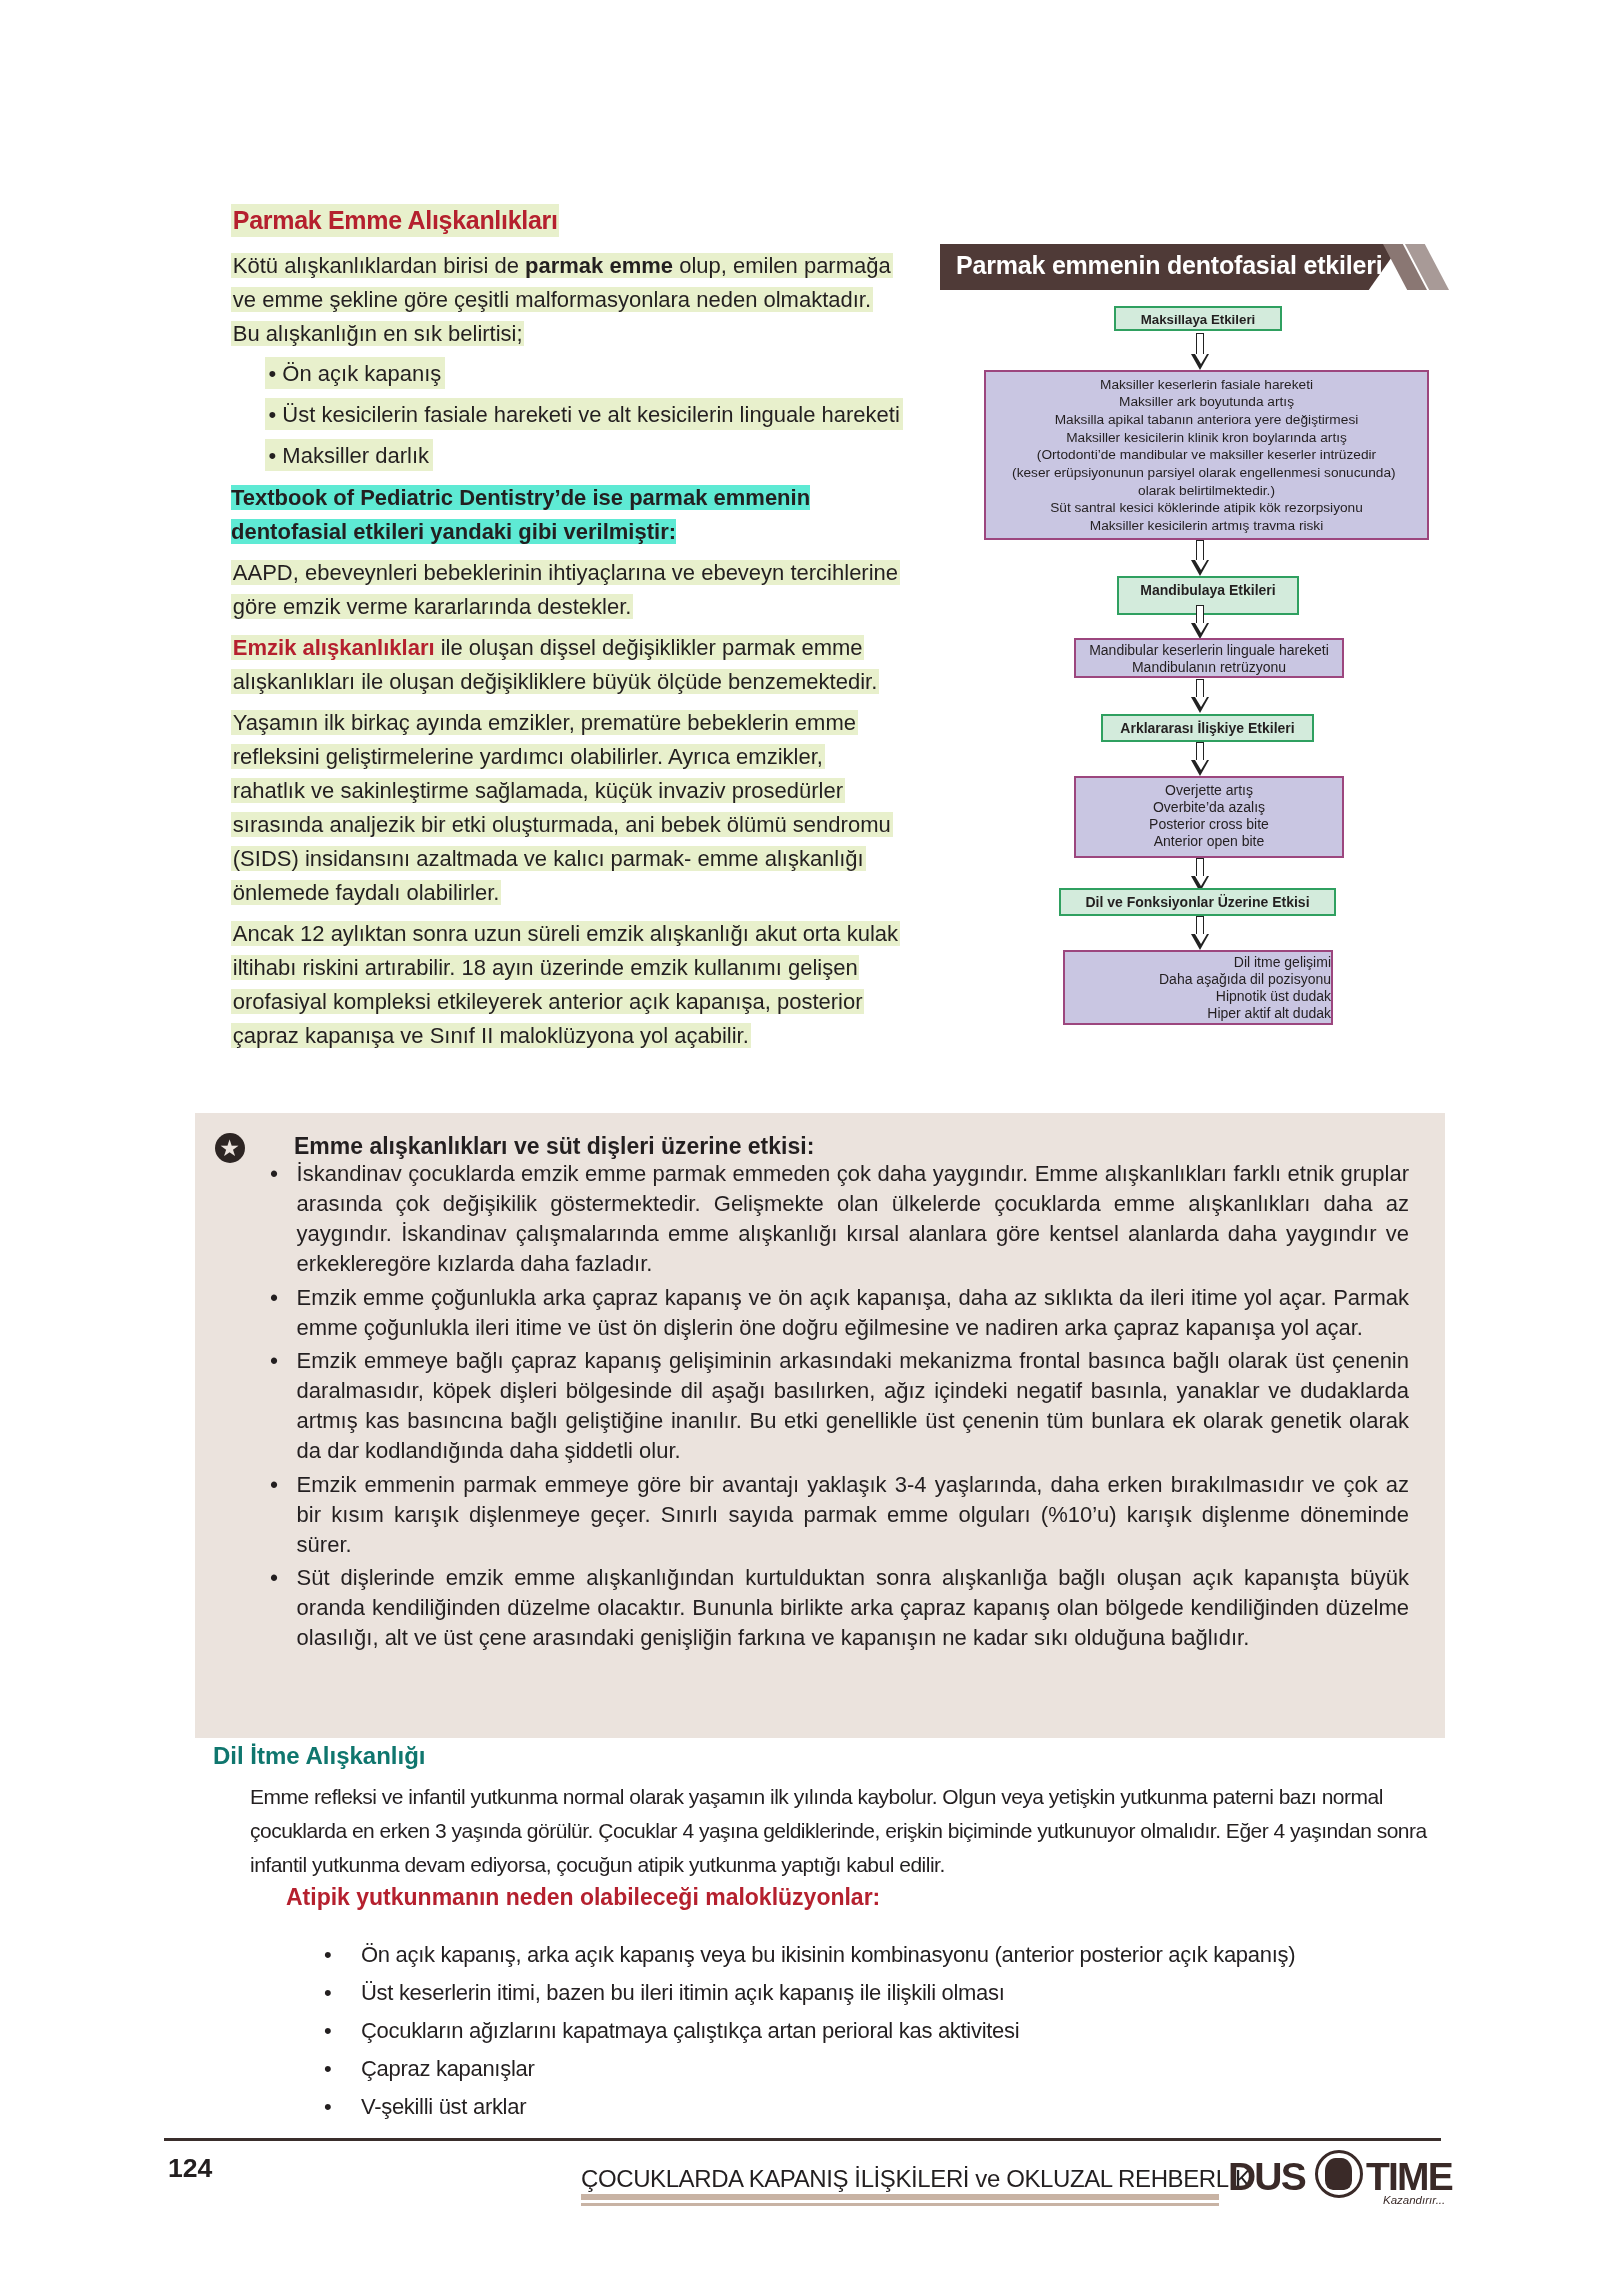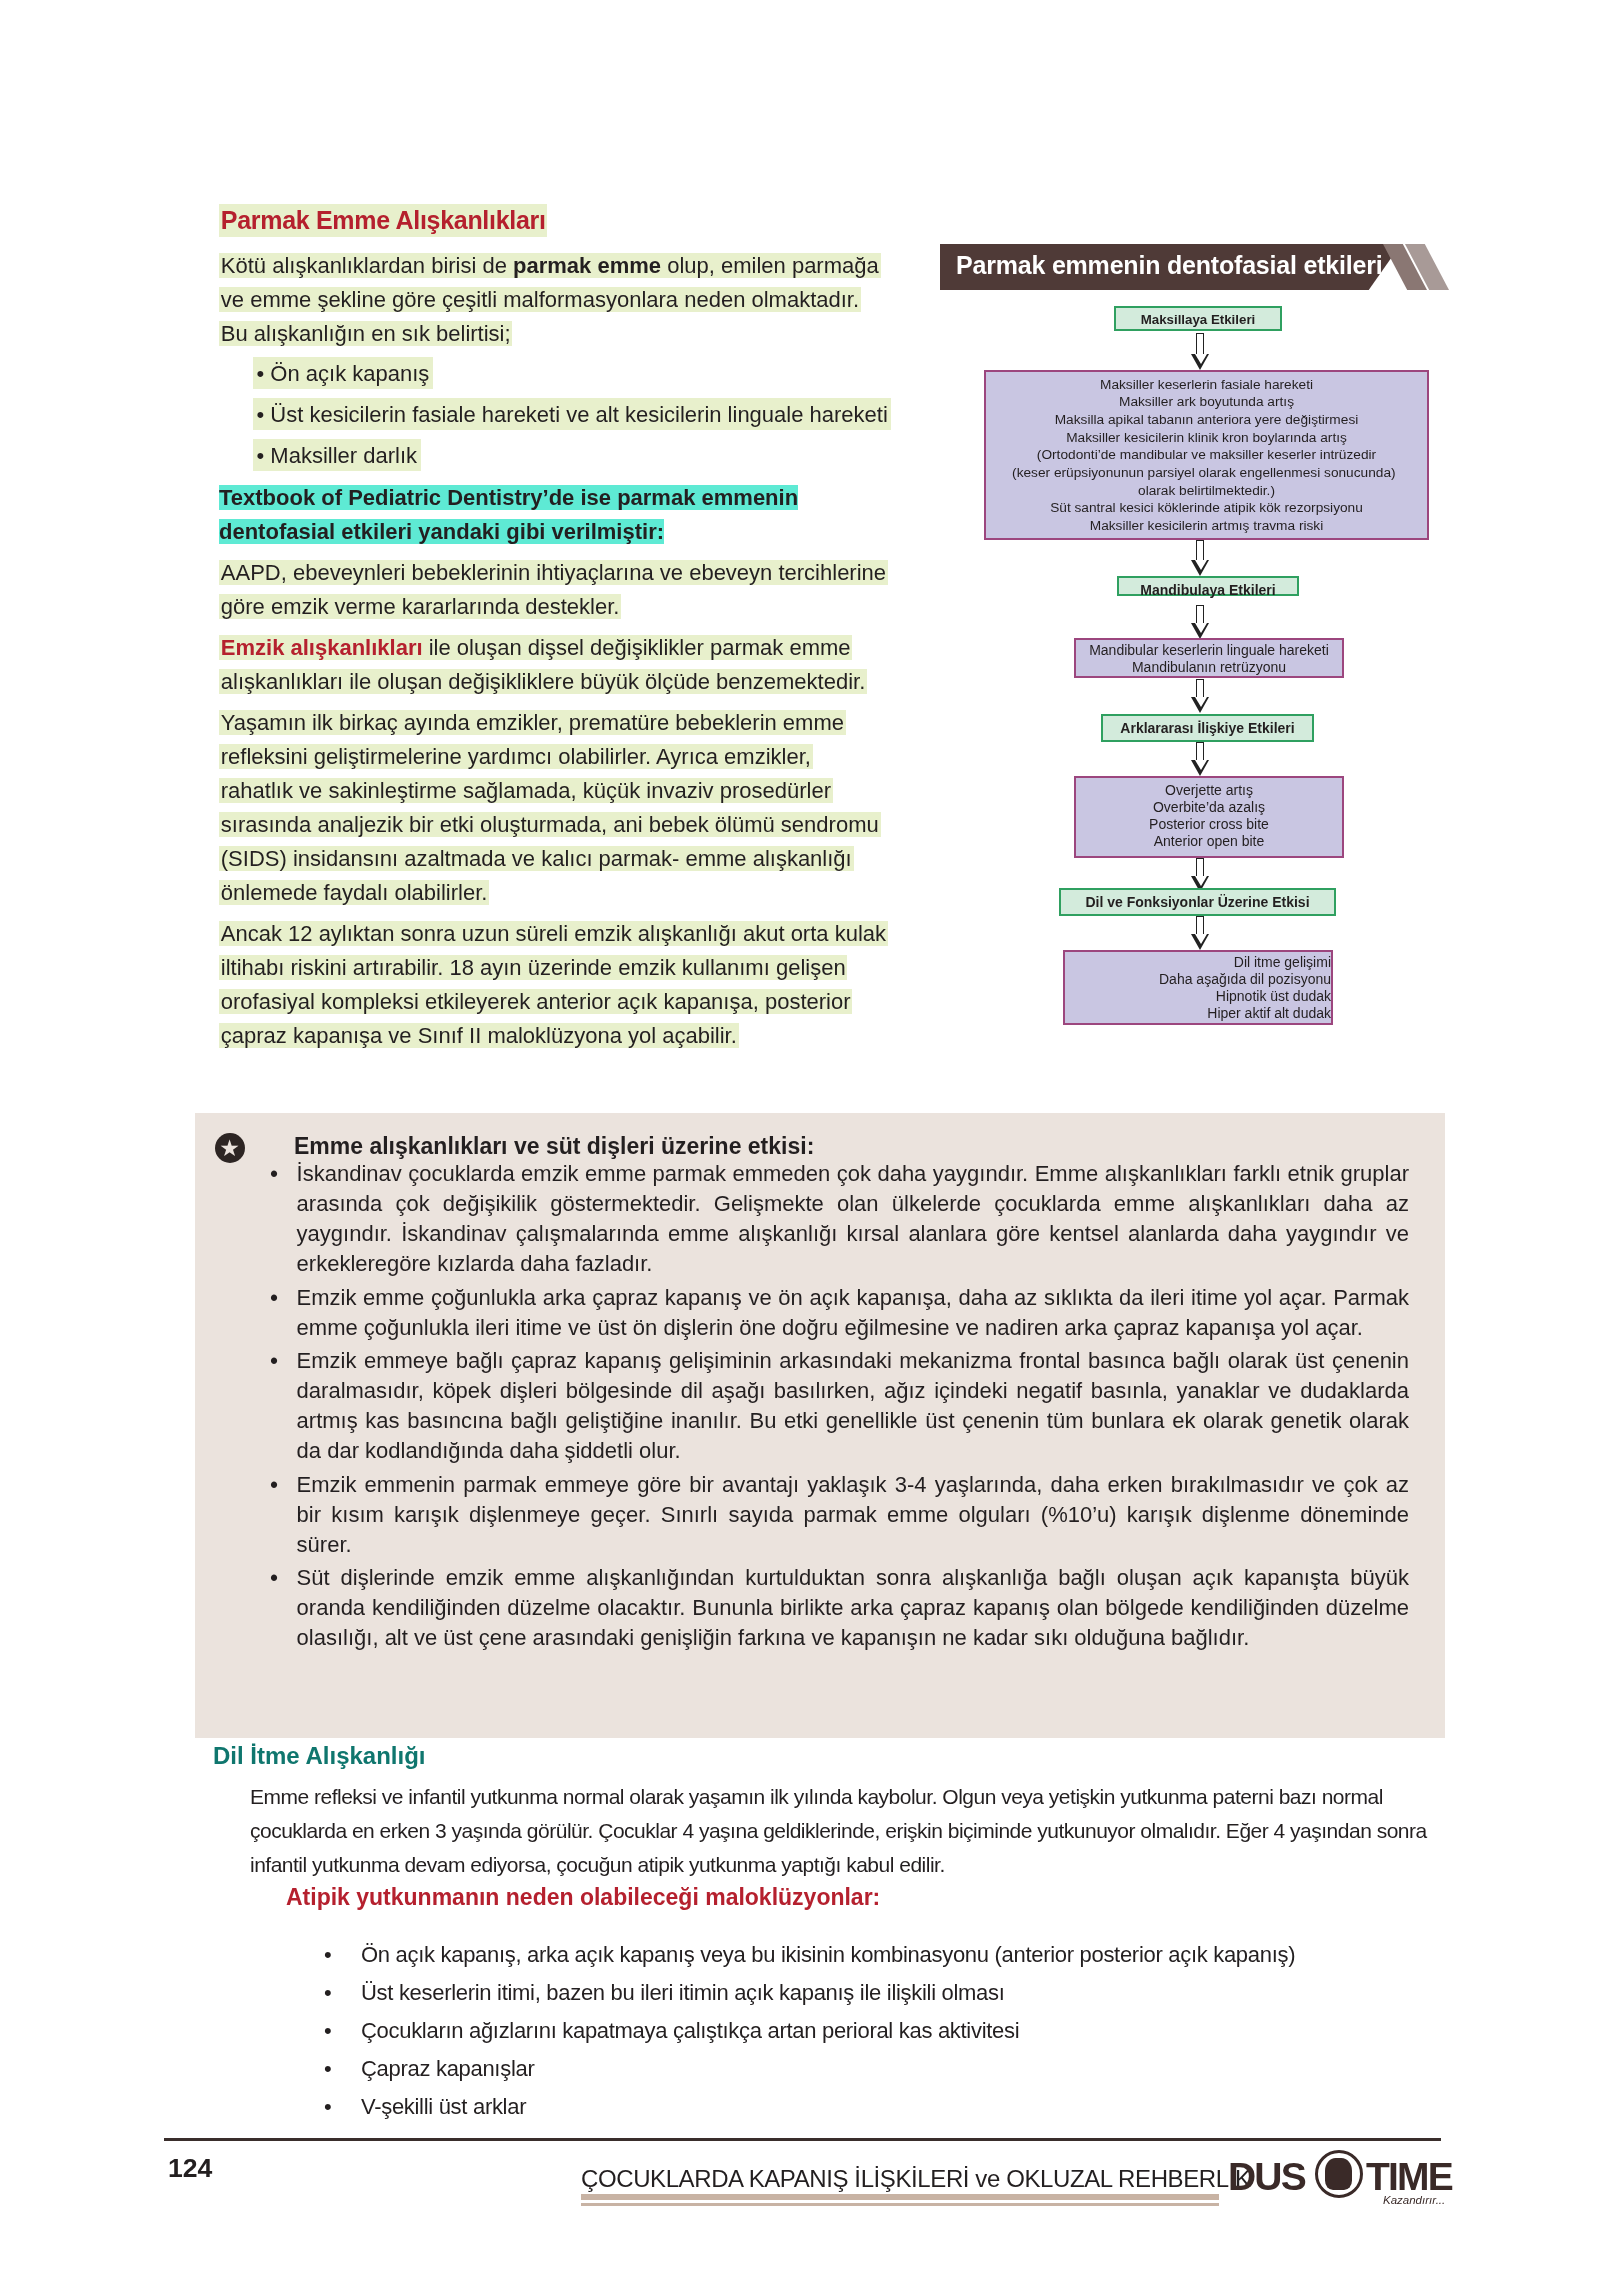--- a/index.html
+++ b/index.html
@@ -3,21 +3,21 @@
 <meta charset="utf-8">
 <style>
   html, body { margin: 0; padding: 0; background: #ffffff; }
   body { width: 1618px; height: 2270px; position: relative; overflow: hidden;
          font-family: "Liberation Sans", sans-serif; color: #231f20; }
 
   .hl { background: #5eead4; }
   .red { color: #b5202e; }
 
   
-  .left-col { position: absolute; left: 219px; top: 204px; width: 727px; }
+  .left-col { position: absolute; left: 231px; top: 204px; width: 727px; }
   .sec-title { display: inline-block; font-size: 25px; font-weight: bold; color: #b5202e;
                background: #e8f0cc; padding: 1.8px 1.8px; letter-spacing: -0.3px; }
   .para { font-size: 22px; line-height: 34px; margin: 0; }
   .para span.line { background: #e8f0cc; padding: 0 1.8px; }
   .p1 { margin-top: 12.4px; }
   .bullets { list-style: none; margin: 7px 0 0 34px; padding: 0; }
   .bullets li { font-size: 22px; line-height: 32px; margin-bottom: 8.9px; }
   .bullets li span { background: #e8f0cc; padding: 3.5px 3.5px; }
   .bullets li span::before { content: "\2022  "; }
   .bold-para { font-size: 22px; line-height: 34px; font-weight: bold; margin: 3.5px 0 0 0; }
@@ -153,21 +153,21 @@
     <div>olarak belirtilmektedir.)</div>
     <div>Süt santral kesici köklerinde atipik kök rezorpsiyonu</div>
     <div>Maksiller kesicilerin artmış travma riski</div>
   </div>
   <div class="arrow" style="left:207px; top:234px; height:37px;">
     <div class="shaft" style="height:21px;"></div>
       <div class="head" style="top:19.5px;"></div>
       <div class="headin" style="top:19.5px;"></div>
   </div>
 
-  <div class="fbox green" style="left:133px; top:270px; width:182px; height:20px;">
+  <div class="fbox green" style="left:133px; top:270px; width:182px; height:39px;">
     <div>Mandibulaya Etkileri</div>
   </div>
   <div class="arrow" style="left:207px; top:299px; height:35px;">
     <div class="shaft" style="height:19.5px;"></div>
       <div class="head" style="top:17.7px;"></div>
       <div class="headin" style="top:17.7px;"></div>
   </div>
 
   <div class="fbox purple" style="left:90px; top:332px; width:270px; height:40px; line-height:17px; padding-top:1.8px;">
     <div>Mandibular keserlerin linguale hareketi</div>

